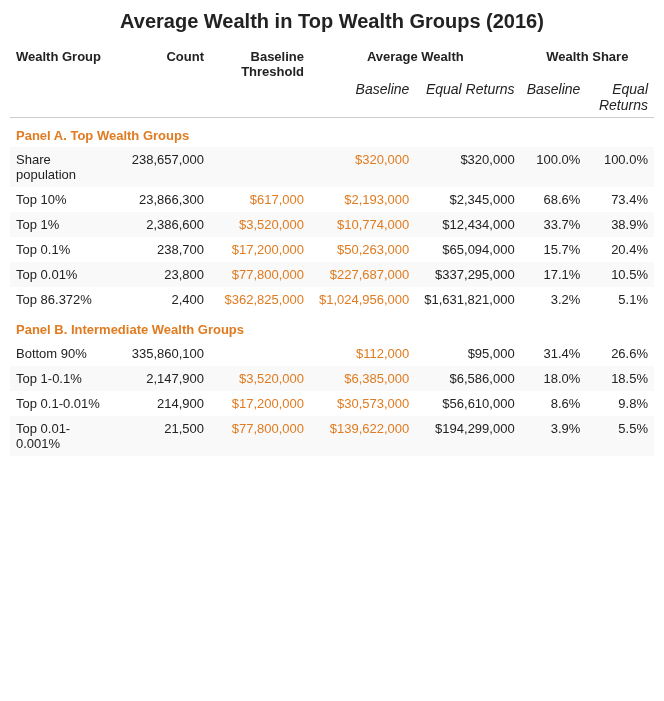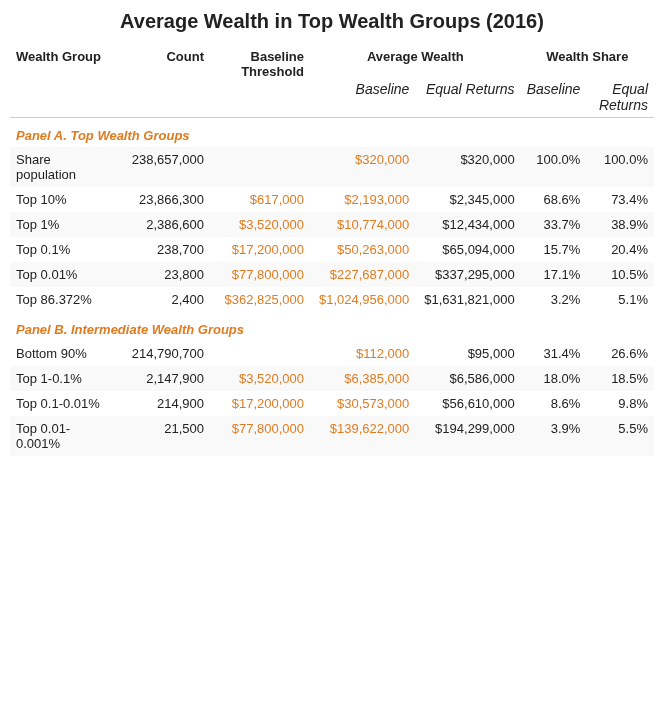--- a/index.html
+++ b/index.html
@@ -41,21 +41,20 @@
     .col-header-sub th {
       font-style: italic;
       font-weight: normal;
       font-size: 14px;
       padding-top: 2px;
       border-bottom: 1px solid #ccc;
     }
     .panel-label td {
       color: #e07b20;
       font-weight: bold;
-      font-style: italic;
       padding-top: 10px;
       padding-bottom: 4px;
       text-align: left;
     }
     tr.data-row td {
       border-bottom: none;
       padding-top: 5px;
       padding-bottom: 5px;
     }
     tr.data-row:nth-child(even) {
@@ -150,21 +149,21 @@
     <td class="orange">$1,024,956,000</td>
     <td>$1,631,821,000</td>
     <td>3.2%</td>
     <td>5.1%</td>
   </tr>
       <tr class="panel-label">
         <td colspan="7">Panel B. Intermediate Wealth Groups</td>
       </tr>
       <tr class="data-row">
     <td class="left-align">Bottom 90%</td>
-    <td>214,790,700</td>
+    <td>335,860,100</td>
     <td class="orange"></td>
     <td class="orange">$112,000</td>
     <td>$95,000</td>
     <td>31.4%</td>
     <td>26.6%</td>
   </tr>
       <tr class="data-row">
     <td class="left-align">Top 1-0.1%</td>
     <td>2,147,900</td>
     <td class="orange">$3,520,000</td>

